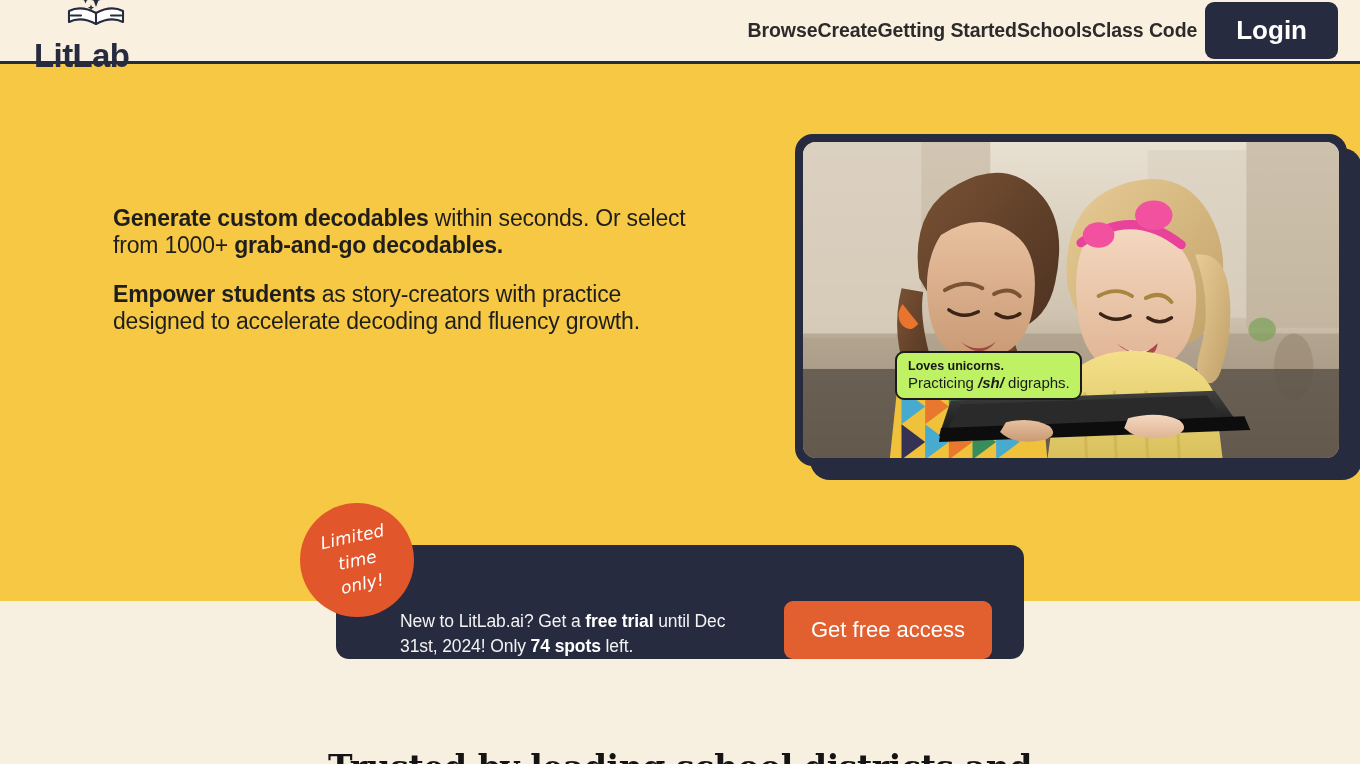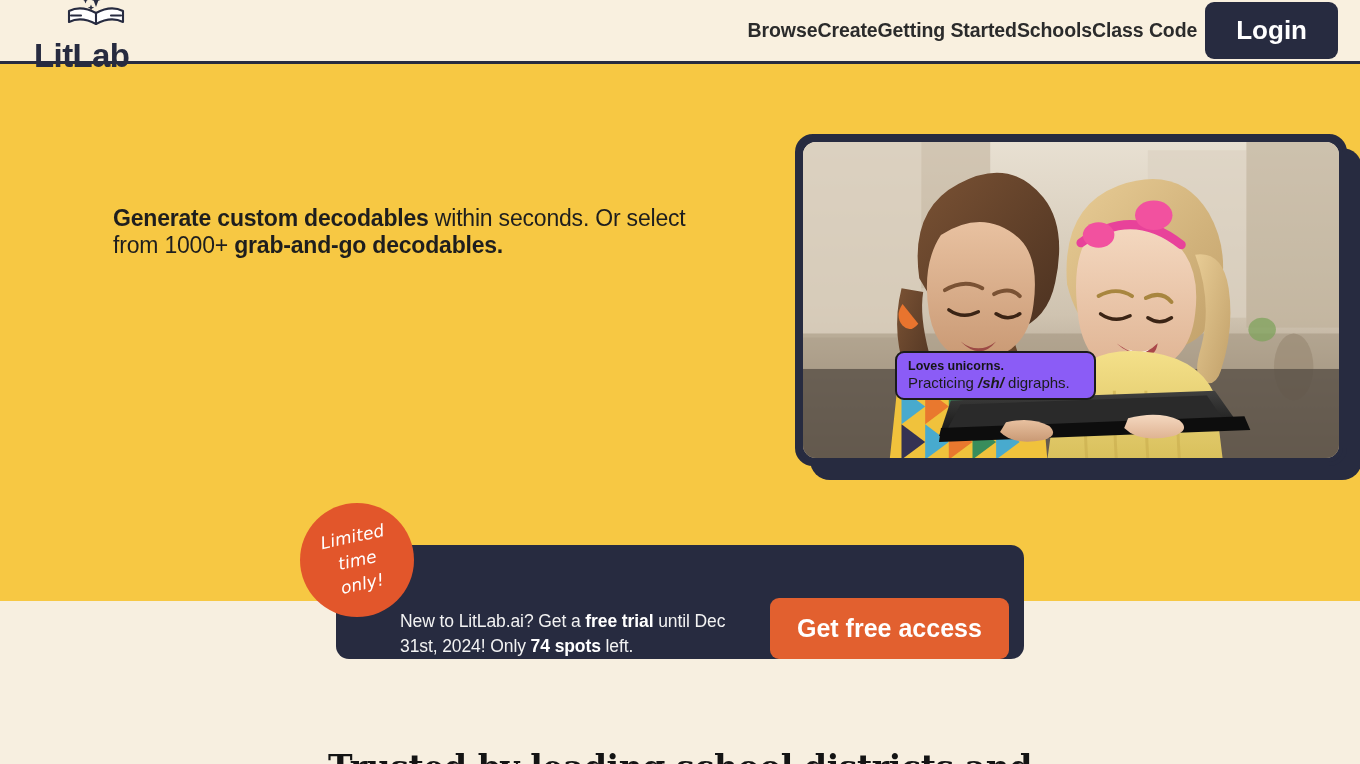--- a/index.html
+++ b/index.html
@@ -98,24 +98,24 @@
   }
   .photo-inner {
     position: absolute; inset: 4px;
     border-radius: 13px; overflow: hidden;
     background: #C8BBA8;
   }
   .photo-svg { width: 100%; height: 100%; display: block; }
 
   .tag {
     position: absolute;
-    background: #8b5cf6;
+    background: #bef264;
     border: 2.5px solid #1B1B1B;
     border-radius: 9px;
-    padding: 6px 24px 7px 11px;
+    padding: 6px 10px 7px 11px;
     line-height: 1.18;
     z-index: 9;
   }
   .tag-title { font-size: 12.5px; font-weight: 700; color: #151515; white-space: nowrap; }
   .tag-sub { font-size: 15px; font-weight: 400; color: #1B1B1B; white-space: nowrap; }
   .tag-sub i { font-style: italic; font-weight: 600; }
   .tag-left  { left: 92px; top: 209px; }
   .tag-right { left: 371px; top: 205px; }
 
   
@@ -130,24 +130,24 @@
   }
   .promo-text {
     color: #F2F2F2;
     font-size: 17.5px; line-height: 1.42;
     margin-left: 64px; width: 360px;
     letter-spacing: -0.1px;
   }
   .promo-text b { font-weight: 700; color: #FFFFFF; }
   .promo-btn {
     background: #E2602F; color: #FFFFFF;
-    font-size: 25px; font-weight: 700;
+    font-size: 22px; font-weight: 400;
     border: none; border-radius: 9px;
     padding: 16px 27px;
-    margin-left: 10px;
+    margin-left: 24px;
     cursor: pointer; white-space: nowrap;
   }
   .promo-badge {
     position: absolute;
     left: 300px; top: 503px;
     width: 114px; height: 114px;
     border-radius: 50%;
     background: #E2562B;
     z-index: 14;
     display: flex; flex-direction: column;
@@ -212,20 +212,23 @@
 
   <div class="hero-band"></div>
   <div class="cream-band"></div>
 
   <div class="hero-copy">
 
     <p class="hero-p">
       <b>Generate custom decodables</b><span> within seconds. Or select from 1000+ </span><b>grab-and-go decodables.</b>
     </p>
 
+    <p class="hero-p">
+      <b>Empower students</b><span> as story-creators with practice designed to accelerate decoding and fluency growth.</span>
+    </p>
   </div>
 
   <div class="photo-shadow"></div>
 
   <div class="photo-card">
     <div class="photo-inner">
       <svg class="photo-svg" viewBox="0 0 544 324" preserveAspectRatio="xMidYMid slice">
         <defs>
           <linearGradient id="bgK" x1="0" y1="0" x2="0" y2="1">
             <stop offset="0%" stop-color="#E8E0D2"></stop>

